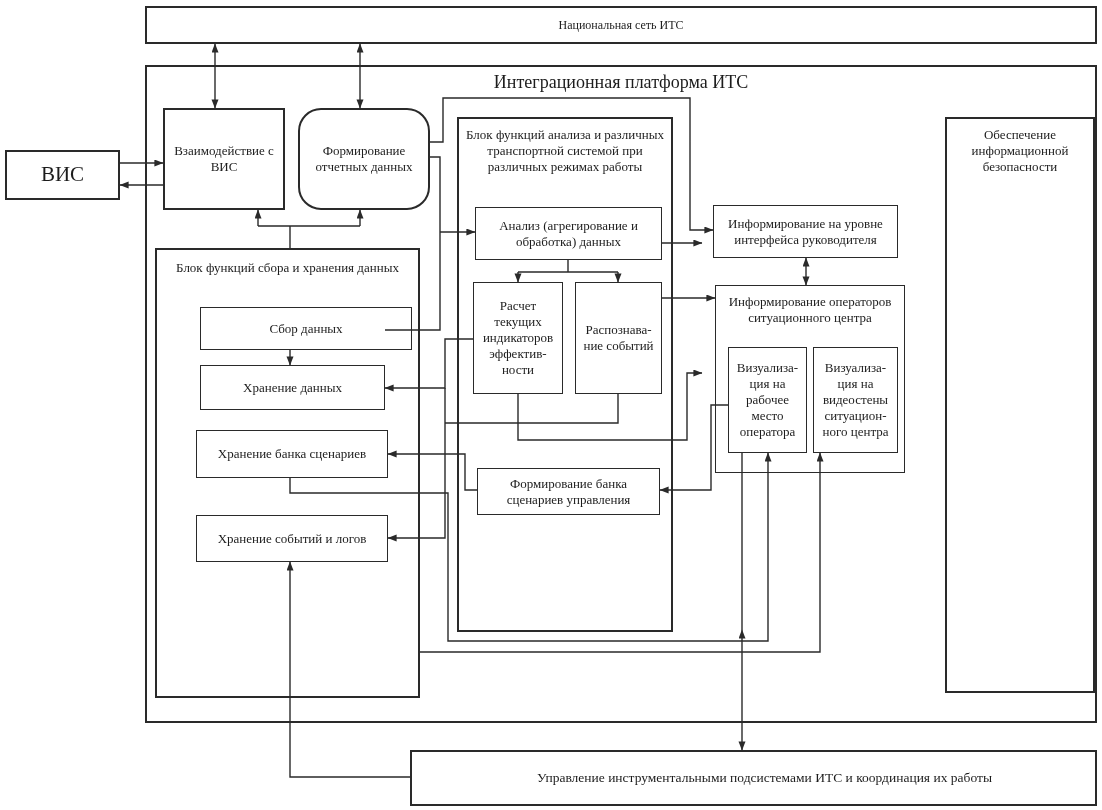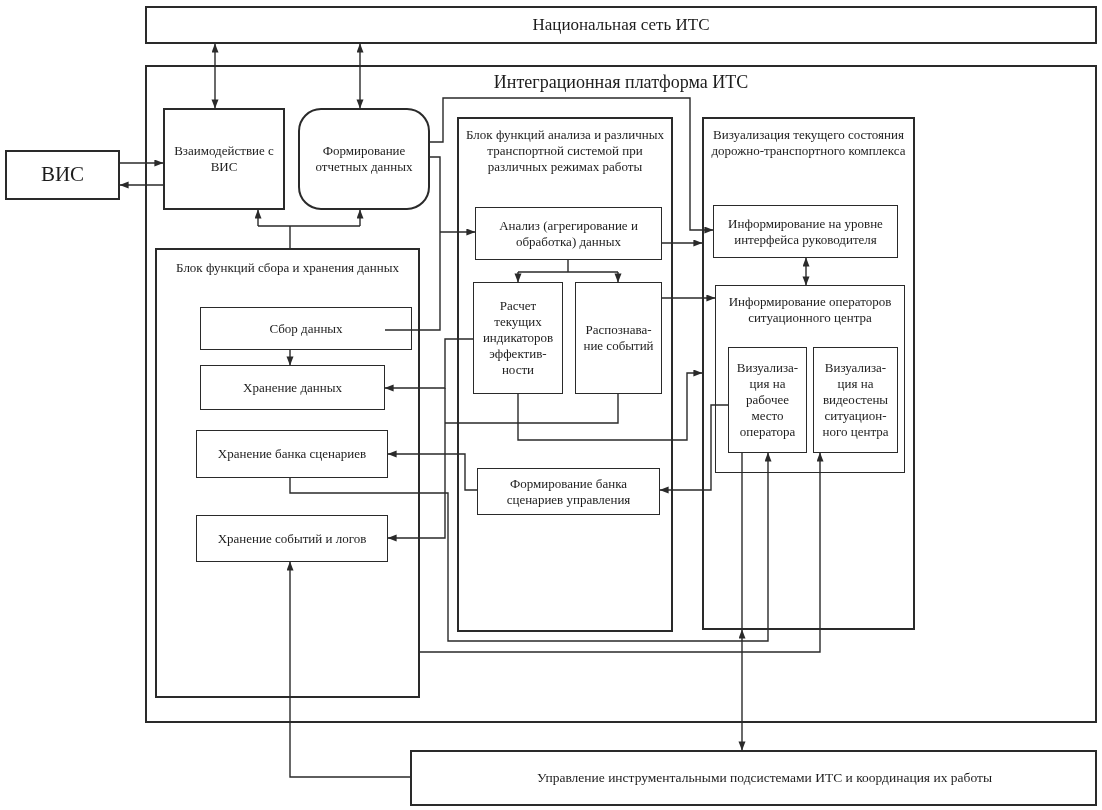--- a/index.html
+++ b/index.html
@@ -33,21 +33,21 @@
     align-items:flex-start;
   }
   .container-box .ctitle{
     width:100%;
     text-align:center;
   }
   .thin{border-width:1.6px;}
   svg#wires{position:absolute;left:0;top:0;z-index:6;}
 
   
-  #natnet   {left:145px;top:6px;  width:952px;height:38px;font-size:17px;}
+  #natnet   {left:145px;top:6px;  width:952px;height:38px;font-size:12px;}
   #platform {left:145px;top:65px; width:952px;height:658px;background:transparent;}
   #platform .ctitle{padding-top:3px;font-size:18px;}
   #visbox   {left:5px;  top:150px;width:115px;height:50px;font-size:21px;}
   #interact {left:163px;top:108px;width:122px;height:102px;}
   #report   {left:298px;top:108px;width:132px;height:102px;border-radius:23px;}
   #storec   {left:155px;top:248px;width:265px;height:450px;background:transparent;}
   #storec .ctitle{padding-top:8px;}
   #sbor     {left:200px;top:307px;width:212px;height:43px;}
   #hran     {left:200px;top:365px;width:185px;height:45px;}
   #hranbank {left:196px;top:430px;width:192px;height:48px;}
@@ -119,36 +119,36 @@
   <div class="box thin" id="raschet">
     <span>Расчет текущих индикаторов эффектив­ности</span>
   </div>
   <div class="box thin" id="raspoz">
     <span>Распознава­ние событий</span>
   </div>
   <div class="box thin" id="formbank">
     <span>Формирование банка сценариев управления</span>
   </div>
 
-  <div class="box container-box" id="vizc">
-    <span class="ctitle">Визуализация текущего состояния дорожно-транспортного комплекса</span>
-  </div>
   <div class="box thin" id="infruk">
     <span>Информирование на уровне интерфейса руководителя</span>
   </div>
   <div class="box container-box thin" id="infoper">
     <span class="ctitle">Информирование операторов ситуационного центра</span>
   </div>
   <div class="box thin" id="vizrab">
     <span>Визуализа­ция на рабочее место оператора</span>
   </div>
   <div class="box thin" id="vizwall">
     <span>Визуализа­ция на видеосте­ны ситуацион­ного центра</span>
   </div>
 
+  <div class="box container-box" id="security">
+    <span class="ctitle">Обеспечение информационной безопасности</span>
+  </div>
 
   <div class="box" id="bottom">
     <span>Управление инструментальными подсистемами ИТС и координация их работы</span>
   </div>
 
   <svg id="wires" width="1102" height="810" viewBox="0 0 1102 810">
     <defs>
       <marker id="ah" markerUnits="userSpaceOnUse" markerWidth="10" markerHeight="8" refX="8.6" refY="3.5" orient="auto-start-reverse">
         <path d="M0,0 L9,3.5 L0,7 Z" fill="#2a2a2a"></path>
       </marker>

